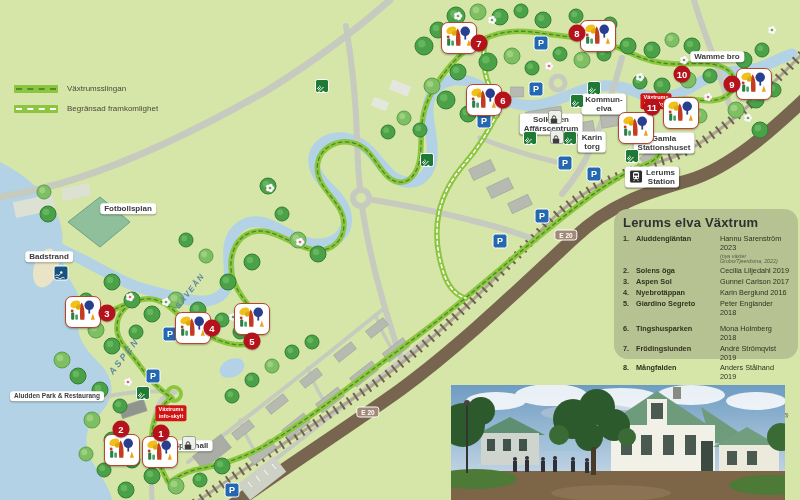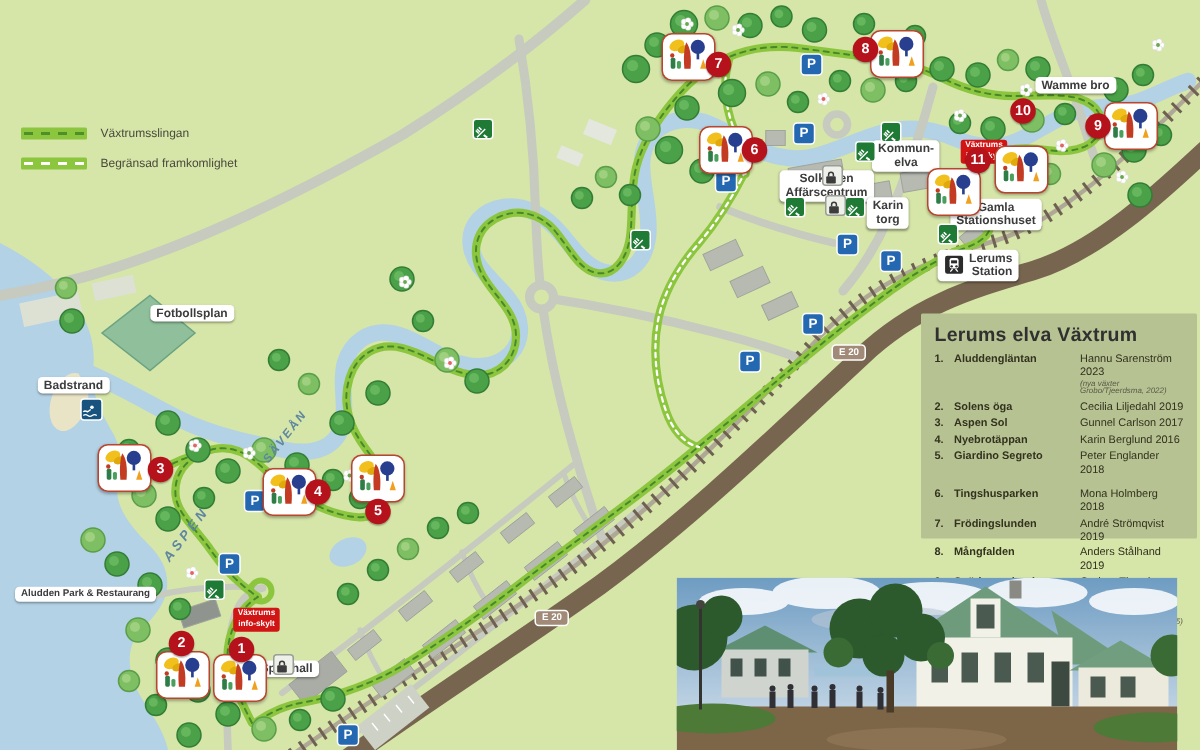--- a/index.html
+++ b/index.html
@@ -56,21 +56,21 @@
   .key-row{display:flex;align-items:center;margin-bottom:11px;}
   .key-bar{position:relative;width:44px;height:8px;background:#8cc63e;border-radius:1px;
     margin-right:9px;flex:0 0 auto;}
   .key-bar::after{content:"";position:absolute;left:2px;right:2px;top:50%;
     margin-top:-1px;border-top:2px dashed #4e8f2a;}
   .key-bar.white::after{border-top-color:#fff;}
   .key-txt{font-size:8px;color:#4a4a3c;}
 
   
   #legend{position:absolute;left:614px;top:209px;width:184px;height:150px;
-    background:#b6c292;border-radius:1px;padding:6px 9px;box-sizing:border-box;z-index:10;}
+    background:#b6c292;border-radius:14px;padding:6px 9px;box-sizing:border-box;z-index:10;}
   #legend h1{margin:0 0 5px 0;font-size:13px;color:#303030;letter-spacing:.2px;}
   .lg-row{display:grid;grid-template-columns:13px 84px auto;font-size:7.3px;
     line-height:1.2;color:#32321e;margin-bottom:2.1px;}
   .lg-row .num,.lg-row .nm{font-weight:bold;}
   .lg-sub{display:grid;grid-template-columns:13px 84px auto;font-size:5.3px;
     font-style:italic;color:#5a5a48;line-height:1.1;margin:-1px 0 2px 0;}
   .lg-sub .nm2{font-weight:bold;font-style:normal;font-size:7.3px;color:#32321e;}
   .gap{margin-bottom:8px;}
 
   

